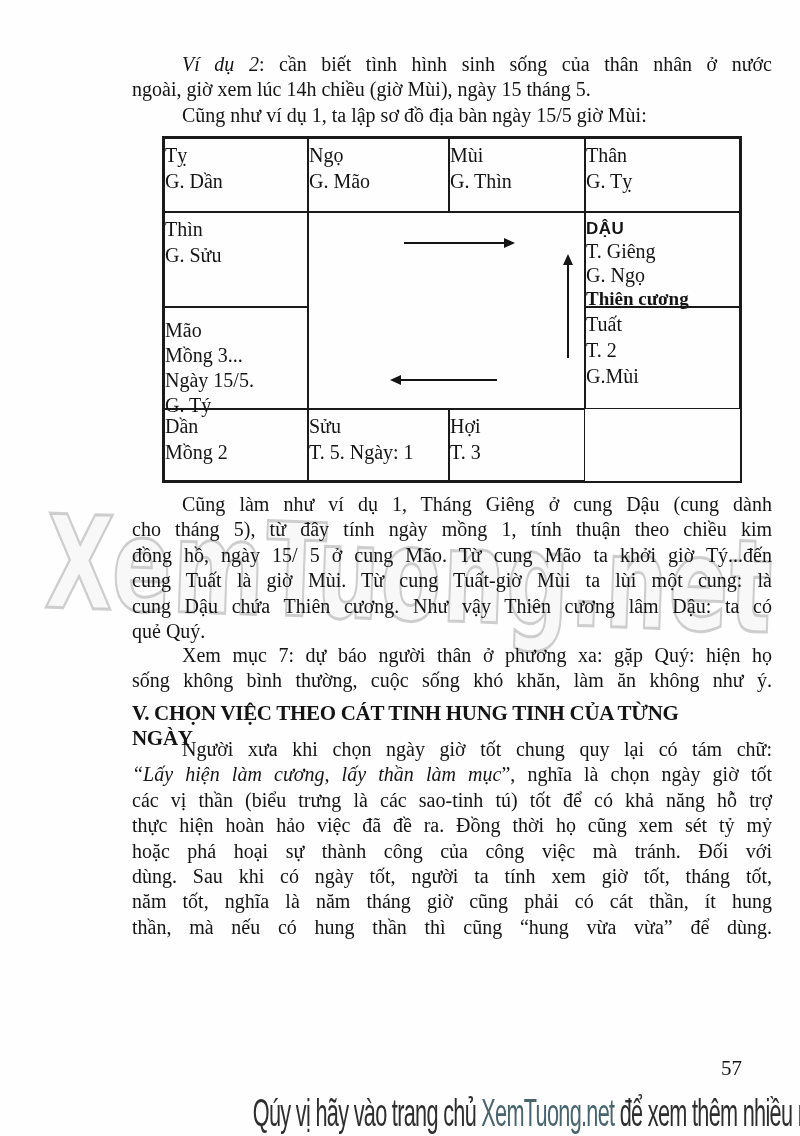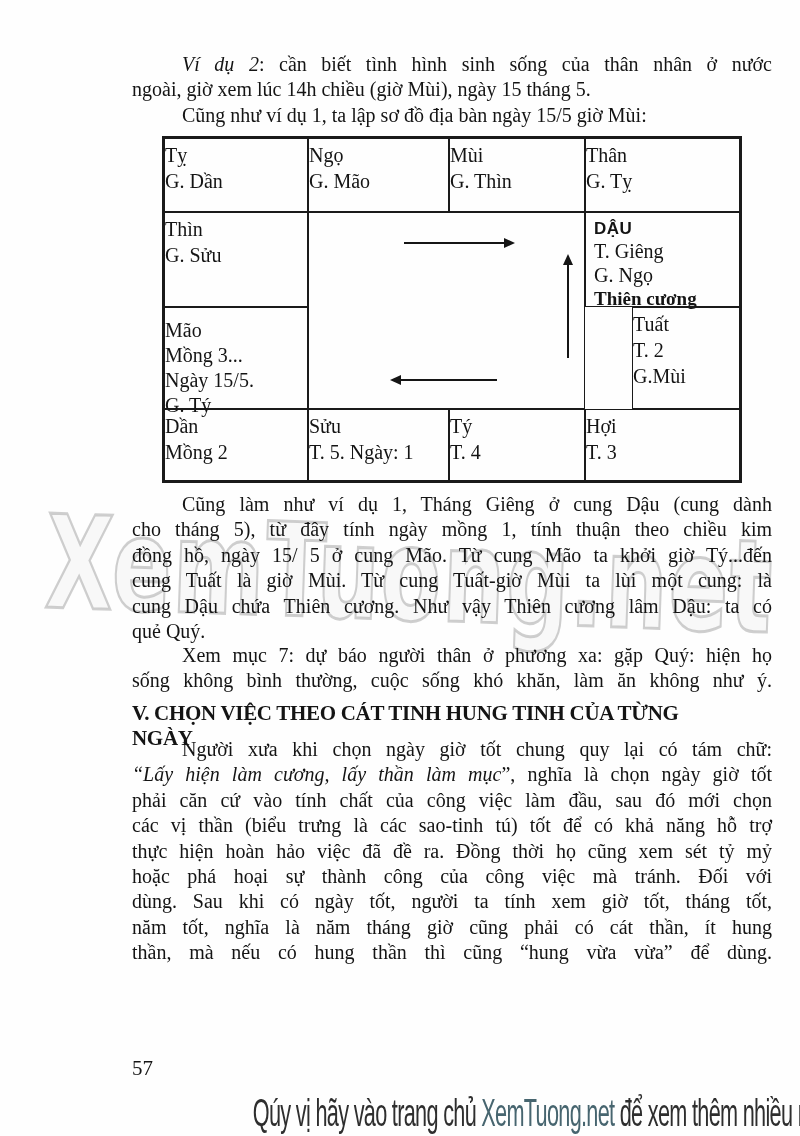--- a/index.html
+++ b/index.html
@@ -41,23 +41,23 @@
     grid-template-rows:74px 95px 102px 72px;
     border:2px solid #1a1a1a;background:transparent;
   }
   .tcell{
     border:1px solid #1a1a1a;box-sizing:border-box;
     display:flex;flex-direction:column;align-items:flex-start;
     padding-top:3px;font-size:20px;line-height:26px;text-align:center;
   }
   .cell-thin{grid-area:2/1/3/2;font-family:Liberation Serif, serif;}
   .cell-mid{grid-area:2/2/4/4;position:relative;}
-  .cell-dau{grid-area:2/4/3/5;line-height:24px;padding-left:8px;}
+  .cell-dau{grid-area:2/4/3/5;line-height:24px;}
   .cell-mao{grid-area:3/1/4/2;line-height:25px;padding-top:10px;}
-  .cell-tuat{grid-area:3/4/4/5;margin-left:47px;}
+  .cell-tuat{grid-area:3/4/4/5;}
   .dau-title{
     font-family:"Liberation Sans","DejaVu Sans",sans-serif;
     font-weight:bold;font-size:17px;line-height:21px;letter-spacing:0.5px;padding-top:2px;
   }
   .dau-emph{font-weight:bold;font-size:19px;line-height:23px;}
   
   .arrow{position:absolute;background:#151515;}
   .arrow-right{left:95px;top:29px;width:100px;height:2px;}
   .arrow-right::after{
     content:"";position:absolute;right:-11px;top:-4px;
@@ -69,21 +69,21 @@
     border-right:11px solid #151515;border-top:5px solid transparent;border-bottom:5px solid transparent;
   }
   .arrow-up{left:258px;top:52px;width:2px;height:93px;}
   .arrow-up::before{
     content:"";position:absolute;top:-11px;left:-4px;
     border-bottom:11px solid #151515;border-left:5px solid transparent;border-right:5px solid transparent;
   }
   
   .pagenum{
     position:absolute;left:132px;top:1056px;width:640px;box-sizing:border-box;
-    padding-right:30px;text-align:left;font-size:21px;
+    padding-right:30px;text-align:right;font-size:21px;
   }
   .footer{position:absolute;left:0;top:1092px;width:800px;text-align:center;}
   .footer-inner{
     display:inline-block;white-space:nowrap;
     font-family:"Liberation Sans","DejaVu Sans",sans-serif;
     font-size:38px;letter-spacing:-1.2px;color:#2e2e2e;
     transform:scaleX(0.57);transform-origin:center top;
   }
   .footer-brand{color:#47656f;}
 </style>
@@ -153,24 +153,20 @@
 
   <div class="tcell">
     <div>Dần</div>
     <div>Mồng 2</div>
   </div>
   <div class="tcell">
     <div>Sửu</div>
     <div>T. 5. Ngày: 1</div>
   </div>
   <div class="tcell">
-    <div>Tý</div>
-    <div>T. 4</div>
-  </div>
-  <div class="tcell">
     <div>Hợi</div>
     <div>T. 3</div>
   </div>
 </div>
 
 <div class="layer textcol" style="top:492px">
   <div>
       <div class="line first"><span>Cũng làm như ví dụ 1, Tháng Giêng ở cung Dậu (cung dành</span></div>
       <div class="line"><span>cho tháng 5), từ đây tính ngày mồng 1, tính thuận theo chiều kim</span></div>
       <div class="line"><span>đồng hồ, ngày 15/ 5 ở cung Mão. Từ cung Mão ta khởi giờ Tý...đến</span></div>
@@ -186,21 +182,20 @@
       <div class="line"><span>sống không bình thường, cuộc sống khó khăn, làm ăn không như ý.</span></div>
     </div>
 </div>
 
 <div class="layer heading" style="top:701px">V. CHỌN VIỆC THEO CÁT TINH HUNG TINH CỦA TỪNG NGÀY</div>
 
 <div class="layer textcol" style="top:737px">
   <div>
       <div class="line first"><span>Người xưa khi chọn ngày giờ tốt chung quy lại có tám chữ:</span></div>
       <div class="line"><em>“Lấy hiện làm cương, lấy thần làm mục</em><span>”, nghĩa là chọn ngày giờ tốt</span></div>
-      <div class="line"><span>phải căn cứ vào tính chất của công việc làm đầu, sau đó mới chọn</span></div>
       <div class="line"><span>các vị thần (biểu trưng là các sao-tinh tú) tốt để có khả năng hỗ trợ</span></div>
       <div class="line"><span>thực hiện hoàn hảo việc đã đề ra. Đồng thời họ cũng xem sét tỷ mỷ</span></div>
       <div class="line"><span>hoặc phá hoại sự thành công của công việc mà tránh. Đối với</span></div>
       <div class="line"><span>dùng. Sau khi có ngày tốt, người ta tính xem giờ tốt, tháng tốt,</span></div>
       <div class="line"><span>năm tốt, nghĩa là năm tháng giờ cũng phải có cát thần, ít hung</span></div>
       <div class="line"><span>thần, mà nếu có hung thần thì cũng “hung vừa vừa” để dùng.</span></div>
     </div>
 </div>
 
 <div class="layer pagenum">57</div>

